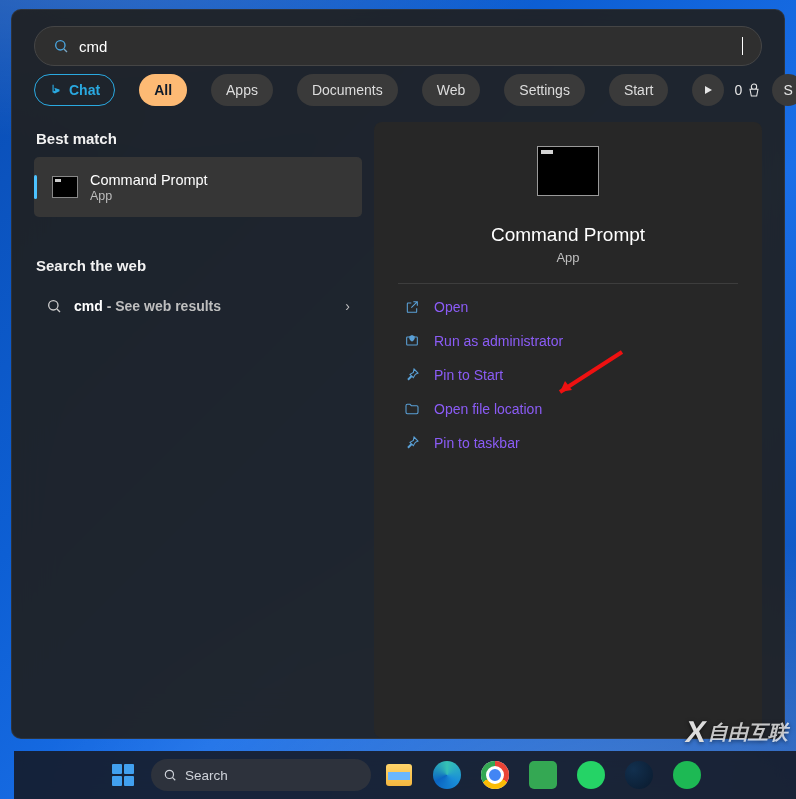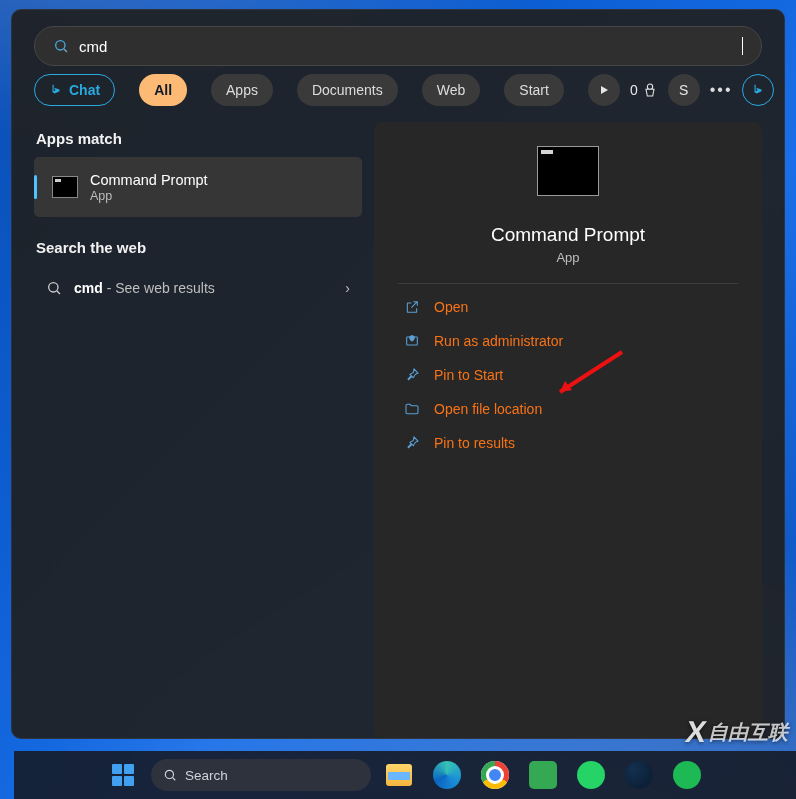--- a/index.html
+++ b/index.html
@@ -75,34 +75,34 @@
 .bm-text { margin-left:12px; }
 .bm-name { color:#fff; font-size:14.5px; }
 .bm-sub { color:#bdbdbd; font-size:12.5px; margin-top:1px; }
 
 .web-item {
   height:44px; display:flex; align-items:center; padding:0 12px; color:#fff;
   font-size:14px; border-radius:5px;
 }
 .web-item svg { width:16px; height:16px; stroke:#ccc; fill:none; stroke-width:2; margin-right:12px; }
 .web-item .term { font-weight:600; }
-.web-item .rest { color:#bfbfbf; font-weight:400;margin-top:14px; }
+.web-item .rest { color:#bfbfbf; font-weight:700;margin-top:14px; }
 .web-item .chev { margin-left:auto; color:#bfbfbf; }
 
 .detail-header { display:flex; flex-direction:column; align-items:center; padding-top:8px; }
 .detail-icon {
   width:62px; height:50px; background:#000; border:1px solid #9a9a9a; position:relative;
 }
 .detail-icon::before { content:""; position:absolute; left:3px; top:3px; width:12px; height:4px; background:#d4d4d4; }
 .detail-title { color:#fff; font-size:19px; margin-top:28px; }
 .detail-sub { color:#bfbfbf; font-size:13px; margin-top:4px; }
 .detail-div { height:1px; background:#3d3d3d; margin:18px 0 6px; }
 
 .action {
-  display:flex; align-items:center; gap:14px; color:#f97316; font-size:14px;
+  display:flex; align-items:center; gap:14px; color:#8b5cf6; font-size:14px;
   height:34px; padding:0 6px; border-radius:4px;
 }
 .action svg { width:16px; height:16px; stroke:#5aa0d6; fill:none; stroke-width:1.6; }
 
 .arrow-annot {
   position:absolute; left:546px; top:350px; pointer-events:none;
 }
 .arrow-annot svg { width:80px; height:58px; }
 
 .taskbar {
@@ -171,20 +171,23 @@
     <div class="pill grey">
         <span>Apps</span>
       </div>
     <div class="pill grey">
         <span>Documents</span>
       </div>
     <div class="pill grey">
         <span>Web</span>
       </div>
     <div class="pill grey">
+        <span>Settings</span>
+      </div>
+    <div class="pill grey">
         <span>Start</span>
       </div>
 
     <div class="right-controls">
       <div class="rc-circle sq">
         <svg width="10" height="10" viewBox="0 0 10 10">
             <path d="M2 1l7 4-7 4z" fill="#e6e6e6"></path>
           </svg>
       </div>
       <div class="rc-rewards">
@@ -200,30 +203,30 @@
       <div class="rc-circle bing">
         <svg class="bing-b" viewBox="0 0 24 24">
             <path d="M6 3v13l4 2 8-4v-3l-9-3 2 5-3 1V3z" fill="#2aa9e0"></path>
           </svg>
       </div>
     </div>
   </div>
 
   <div class="content">
     <div class="left-col">
-      <div class="section-title">Apps match</div>
+      <div class="section-title">Best match</div>
       <div class="best-match-item">
         <div class="bm-icon"></div>
         <div class="bm-text">
           <div class="bm-name">Command Prompt</div>
           <div class="bm-sub">App</div>
         </div>
       </div>
 
-      <div class="section-title" style="margin-top:22px">Search the web</div>
+      <div class="section-title" style="margin-top:40px">Search the web</div>
       <div class="web-item">
         <svg viewBox="0 0 24 24">
             <circle cx="11" cy="11" r="7"></circle>
             <line x1="16.5" y1="16.5" x2="21" y2="21"></line>
           </svg>
         <span><span class="term">cmd</span><span class="rest"> - See web results</span></span>
         <span class="chev">›</span>
       </div>
     </div>
 
@@ -257,21 +260,21 @@
       <div class="action">
         <svg viewBox="0 0 24 24">
             <path d="M3 7a2 2 0 012-2h4l2 2h8a2 2 0 012 2v8a2 2 0 01-2 2H5a2 2 0 01-2-2z"></path>
           </svg>
         <span>Open file location</span>
       </div>
       <div class="action">
         <svg viewBox="0 0 24 24">
             <path d="M15 3l6 6-4 2-3 5-2-2-5 5-1-1 5-5-2-2 5-3z"></path>
           </svg>
-        <span>Pin to results</span>
+        <span>Pin to taskbar</span>
       </div>
     </div>
   </div>
 </div>
 
 <div class="arrow-annot">
   <svg viewBox="0 0 80 58">
       <defs></defs>
     <path d="M76 2 L14 42" stroke="#e11" stroke-width="4" fill="none"></path>
     <path d="M14 42 l12 -2 l-7 -9 z" fill="#e11"></path>

